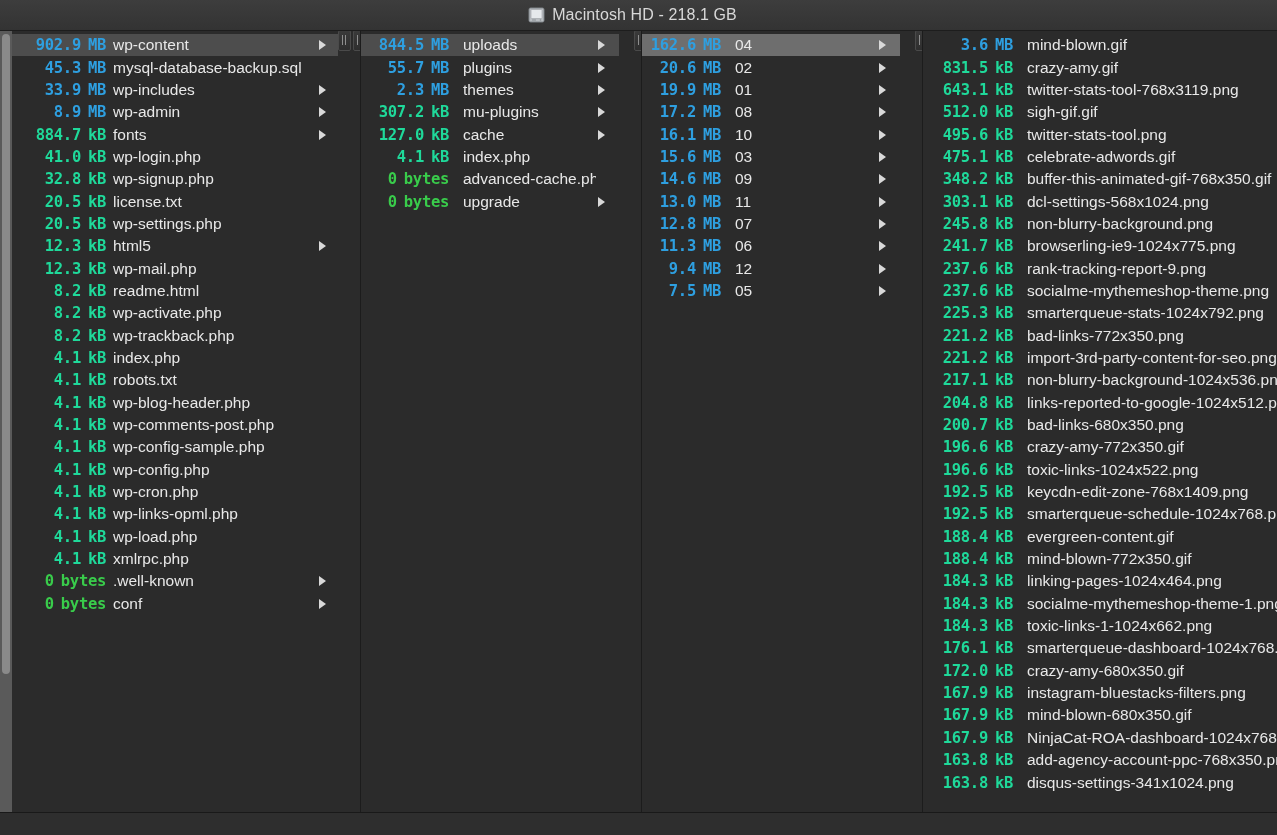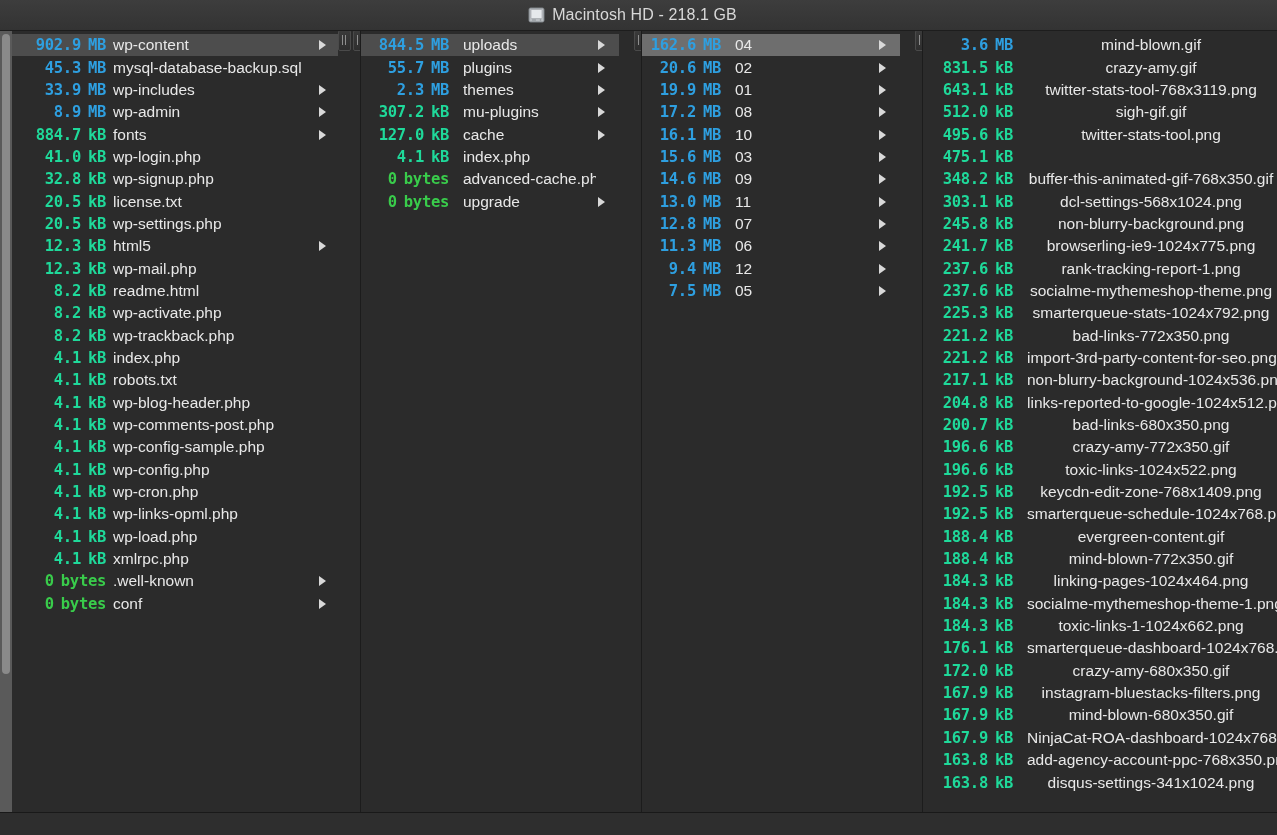--- a/index.html
+++ b/index.html
@@ -140,21 +140,21 @@
   #col2 .name{padding-left:14px;}
   #col2 .arrow{margin-right:9px;}
 
   #col3{flex:0 0 280px;}
   #col3 .size{width:78px;padding-left:1px;}
   #col3 .name{padding-left:14px;}
   #col3 .arrow{margin-right:9px;}
 
   #col4{flex:1 1 auto;border-right:none;}
   #col4 .size{width:78px;padding-left:12px;}
-  #col4 .name{padding-left:14px;text-align:center;}
+  #col4 .name{padding-left:14px;}
 
   
   .grip-bar{
     flex:0 0 22px;
     height:22px;
     position:relative;
     background:#2b2b2b;
   }
   .grip{
     position:absolute;
@@ -481,40 +481,41 @@
             <div class="row">
               <div class="size sz-kb"><span>512.0</span><span class="unit">kB</span></div>
               <div class="name">sigh-gif.gif</div>
             </div>
             <div class="row">
               <div class="size sz-kb"><span>495.6</span><span class="unit">kB</span></div>
               <div class="name">twitter-stats-tool.png</div>
             </div>
             <div class="row">
               <div class="size sz-kb"><span>475.1</span><span class="unit">kB</span></div>
+              <div class="name">celebrate-adwords.gif</div>
             </div>
             <div class="row">
               <div class="size sz-kb"><span>348.2</span><span class="unit">kB</span></div>
               <div class="name">buffer-this-animated-gif-768x350.gif</div>
             </div>
             <div class="row">
               <div class="size sz-kb"><span>303.1</span><span class="unit">kB</span></div>
               <div class="name">dcl-settings-568x1024.png</div>
             </div>
             <div class="row">
               <div class="size sz-kb"><span>245.8</span><span class="unit">kB</span></div>
               <div class="name">non-blurry-background.png</div>
             </div>
             <div class="row">
               <div class="size sz-kb"><span>241.7</span><span class="unit">kB</span></div>
               <div class="name">browserling-ie9-1024x775.png</div>
             </div>
             <div class="row">
               <div class="size sz-kb"><span>237.6</span><span class="unit">kB</span></div>
-              <div class="name">rank-tracking-report-1.png</div>
+              <div class="name">rank-tracking-report-9.png</div>
             </div>
             <div class="row">
               <div class="size sz-kb"><span>237.6</span><span class="unit">kB</span></div>
               <div class="name">socialme-mythemeshop-theme.png</div>
             </div>
             <div class="row">
               <div class="size sz-kb"><span>225.3</span><span class="unit">kB</span></div>
               <div class="name">smarterqueue-stats-1024x792.png</div>
             </div>
             <div class="row">

